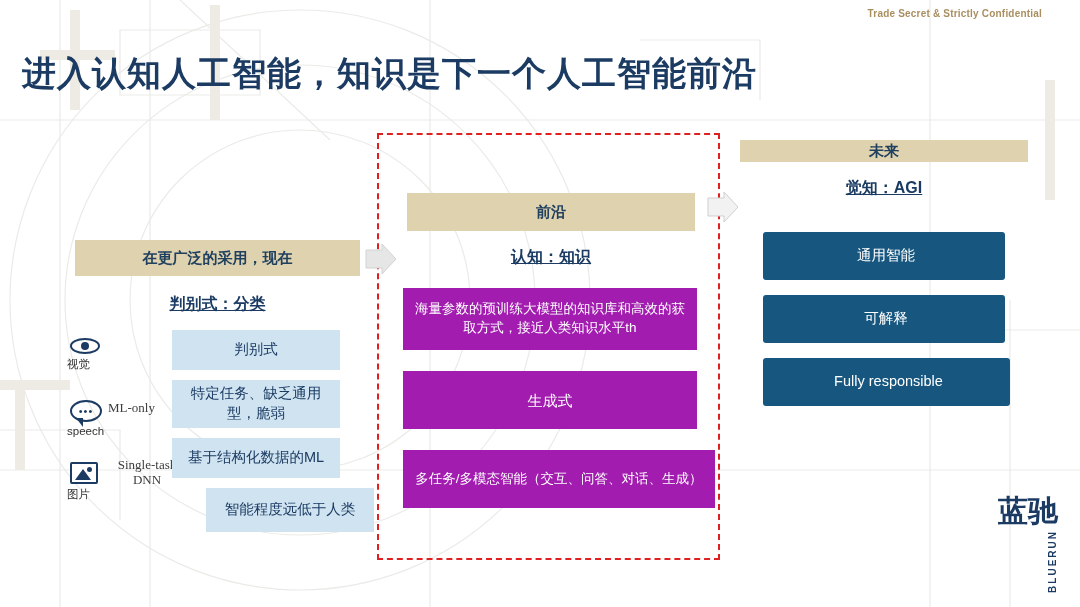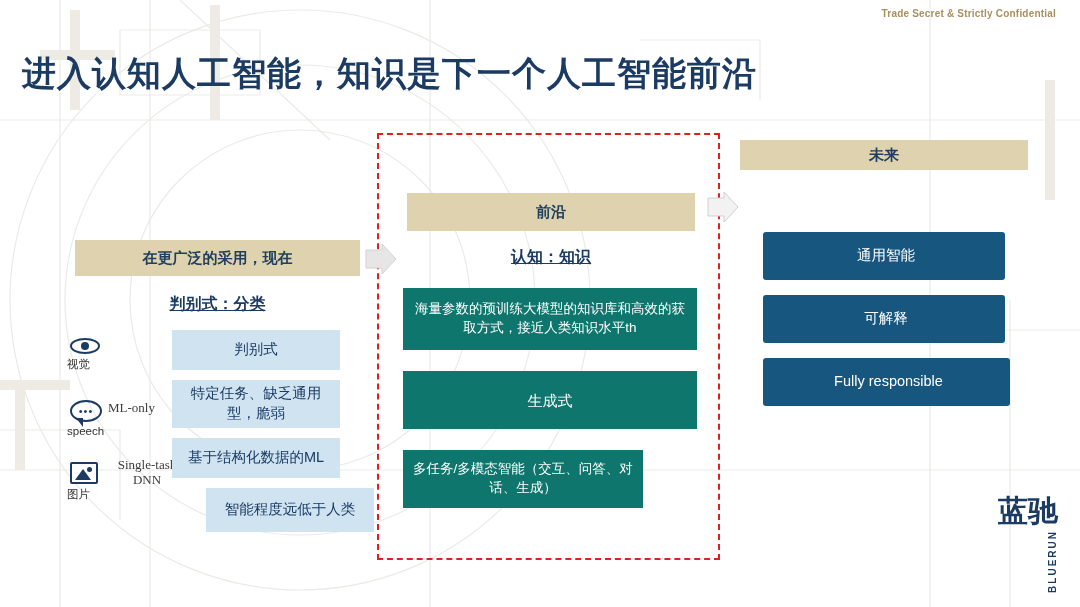--- a/index.html
+++ b/index.html
@@ -20,21 +20,21 @@
     inset: 0;
     pointer-events: none;
     z-index: 0;
     opacity: 0.9;
   }
 
   
   .confidential {
     position: absolute;
     top: 8px;
-    right: 24px;
+    right: 38px;
     font-size: 10px;
     color: #a98f60;
     font-weight: bold;
     letter-spacing: .2px;
     z-index: 5;
   }
 
   
   .page-title {
     position: absolute;
@@ -64,21 +64,21 @@
     color: #1b3b63;
     font-size: 14.5px;
     display: flex;
     align-items: center;
     justify-content: center;
     text-align: center;
     line-height: 1.35;
     padding: 4px 8px;
   }
   .midblue-box {
-    background: #0f766e;
+    background: #a21caf;
     color: #ffffff;
     font-size: 13.5px;
     display: flex;
     align-items: center;
     justify-content: center;
     text-align: center;
     line-height: 1.4;
     padding: 5px 10px;
   }
   .darkblue-box {
@@ -211,25 +211,25 @@
     width: 343px;
     height: 427px;
     border: 2px dashed #e02020;
     z-index: 3;
   }
   .col-mid { position: absolute; left: 407px; top: 193px; width: 288px; z-index: 4; }
   .col-mid .tan-header { width: 288px; height: 38px; }
   .col-mid .section-label { margin-top: 16px; }
   .mid-box1 { position: absolute; left: 403px; top: 288px; width: 294px; height: 62px; z-index: 4;}
   .mid-box2 { position: absolute; left: 403px; top: 371px; width: 294px; height: 58px; z-index: 4; font-size: 15px;}
-  .mid-box3 { position: absolute; left: 403px; top: 450px; width: 240px; height: 58px; z-index: 4;}
+  .mid-box3 { position: absolute; left: 403px; top: 450px; width: 312px; height: 58px; z-index: 4;}
 
   
   .col-right { position: absolute; left: 740px; top: 140px; width: 288px; z-index: 4; }
-  .col-right .tan-header { width: 288px; height: 30px; }
+  .col-right .tan-header { width: 288px; height: 22px; }
   .col-right .section-label { margin-top: 16px; }
   .right-rows { position: absolute; left: 763px; top: 232px; z-index: 4; }
   .right-rows .darkblue-box { width: 242px; height: 48px; margin-bottom: 15px; padding-left: 12px; }
   .right-rows .darkblue-box.wide { width: 247px; }
 
   
   .arrow {
     position: absolute;
     z-index: 4;
     color: #d9d9d9;
@@ -342,20 +342,21 @@
 <div class="midblue-box mid-box3">多任务/多模态智能（交互、问答、对话、生成）</div>
 
 <div class="arrow" style="left:706px; top:190px;">
   <svg width="34" height="34" viewBox="0 0 34 34">
     <polygon points="2,8 18,8 18,2 32,17 18,32 18,26 2,26" fill="#f2f2f2" stroke="#cfcfcf" stroke-width="1"></polygon>
   </svg>
 </div>
 
 <div class="col-right">
   <div class="tan-header">未来</div>
+  <div class="section-label">觉知：AGI</div>
 </div>
 <div class="right-rows">
   <div class="darkblue-box">通用智能</div>
   <div class="darkblue-box">可解释</div>
   <div class="darkblue-box wide">Fully responsible</div>
 </div>
 
 <div class="logo">
   <div class="logo-cn">蓝驰</div>
   <div class="logo-en">BLUERUN</div>

